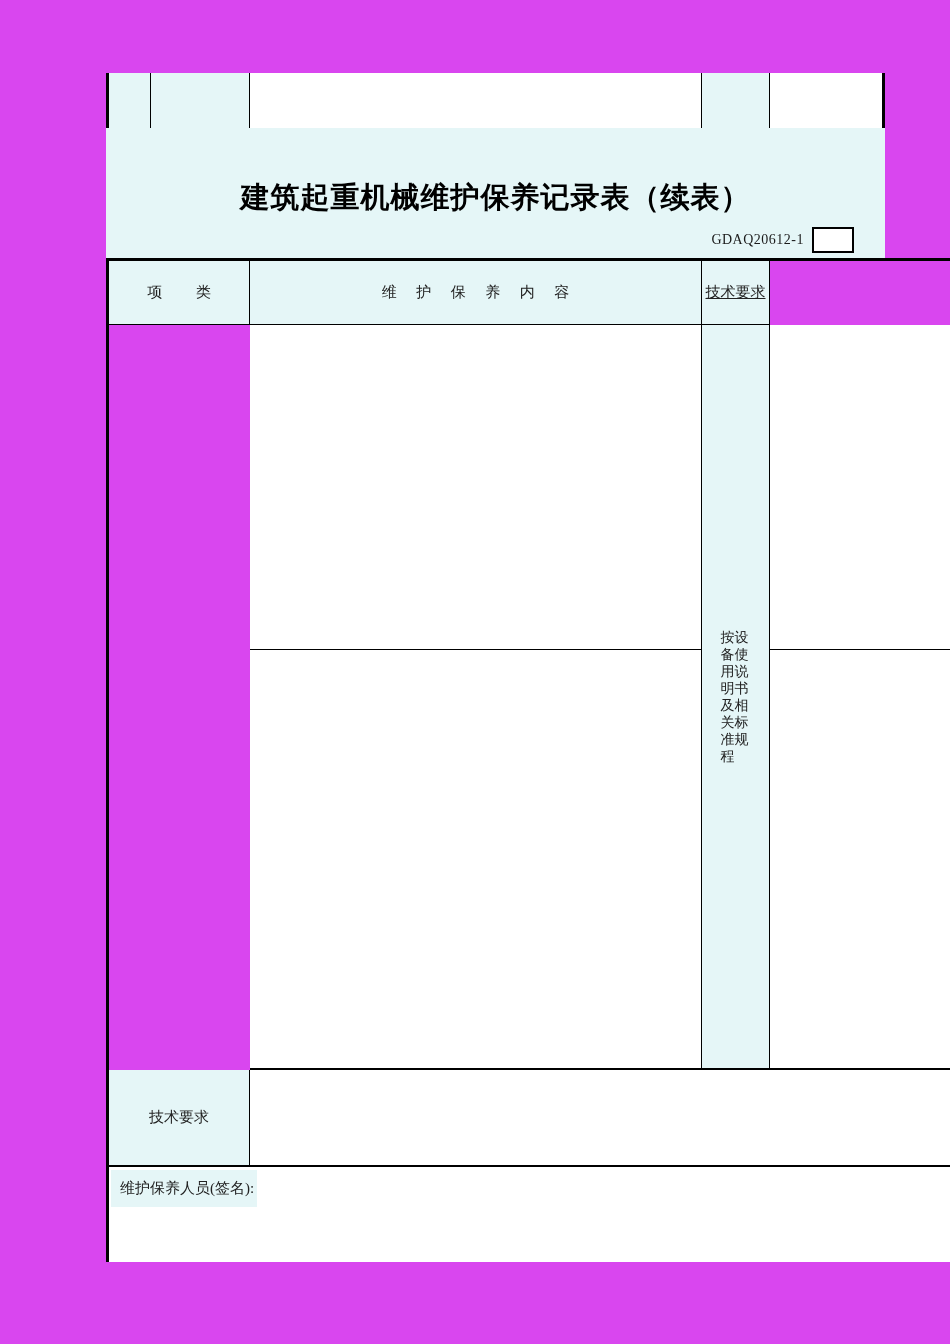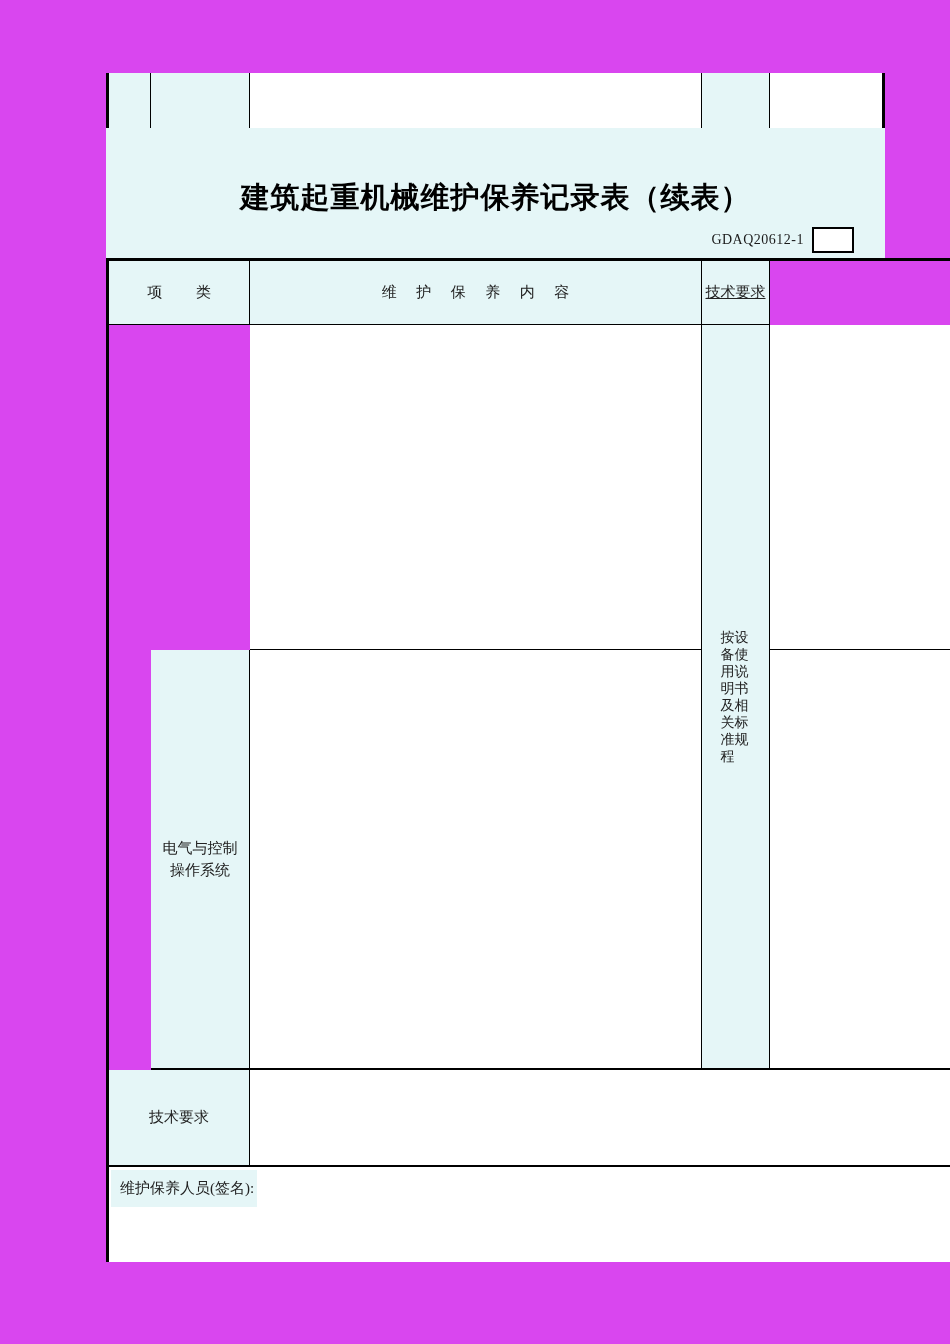--- a/index.html
+++ b/index.html
@@ -113,23 +113,20 @@
 
 
     <div class="white br1 bb1" style="grid-column:3;grid-row:2;"></div>
 
     <div class="fill br1 bb2 center" style="grid-column:4;grid-row:2/4;">
       <span class="wrap2">按设备使用说明书及相关标准规程</span>
     </div>
 
     <div class="white bb1" style="grid-column:5;grid-row:2;"></div>
 
-    <div class="fill br1 bb2 center" style="grid-column:2;grid-row:3;">
-      <span class="wrap-b2">电气与控制操作系统</span>
-    </div>
     <div class="white br1 bb2" style="grid-column:3;grid-row:3;"></div>
     <div class="white bb2" style="grid-column:5;grid-row:3;"></div>
 
     <div class="fill br1 bb2 center concl-label" style="grid-column:1/3;grid-row:4;">技术要求</div>
     <div class="white bb2" style="grid-column:3/6;grid-row:4;"></div>
 
     <div class="white sig-cell" style="grid-column:1/6;grid-row:5;">
       <span class="sig-patch">维护保养人员(签名):</span>
     </div>
 

